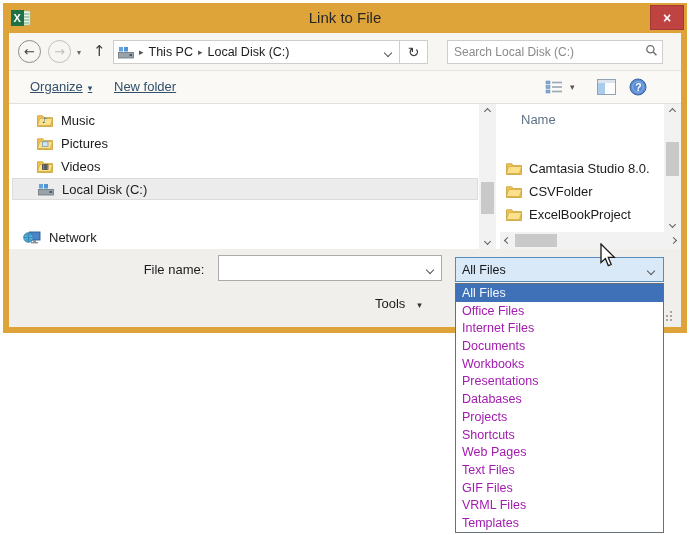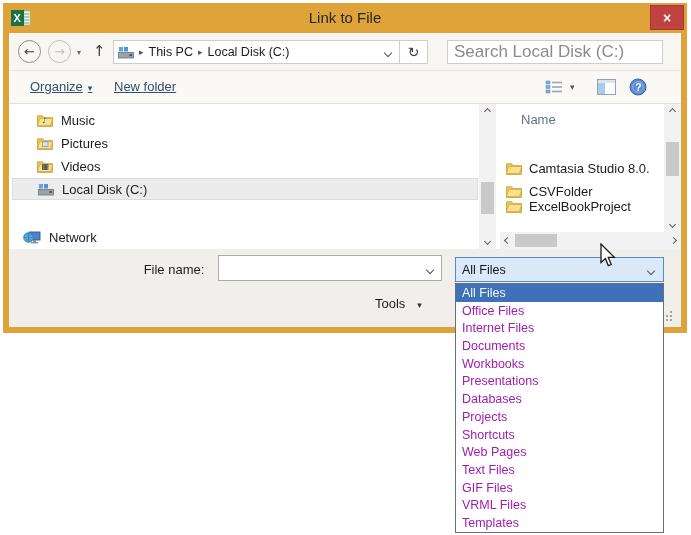--- a/index.html
+++ b/index.html
@@ -28,21 +28,21 @@
   .up-btn { position:absolute; left:84px; top:9px; font-size:15px; color:#3B3B3B; }
 
   .crumb-box { position:absolute; left:104px; top:7px; width:287px; height:24px; background:#fff;
                border:1px solid #CFCDC9; display:flex; align-items:center; padding:0 4px; font-size:12.5px; }
   .crumb-sep { font-size:9px; color:#555; margin:0 5px; font-family:"DejaVu Sans",sans-serif; }
   .refresh-box { position:absolute; left:391px; top:7px; width:28px; height:24px; background:#fff;
                  border:1px solid #CFCDC9; border-left:none; text-align:center; line-height:22px;
                  font-size:14px; color:#3B3B3B; }
   .search-box { position:absolute; left:438px; top:7px; width:216px; height:24px; background:#fff;
                 border:1px solid #CFCDC9; display:flex; align-items:center; }
-  .search-box input { flex:1; border:none; outline:none; font-size:17px; color:#4c1d95; padding:0 6px;
+  .search-box input { flex:1; border:none; outline:none; font-size:12px; color:#4c1d95; padding:0 6px;
                       font-family:"Liberation Sans",sans-serif; background:transparent; }
   .search-box input::placeholder { color:#8A8A8A; opacity:1; }
   .search-glyph { width:22px; text-align:center; }
 
   
   .chev { display:inline-block; width:6px; height:6px; border-right:1.4px solid #555; border-bottom:1.4px solid #555; }
   .chev.down { transform:rotate(45deg); }
   .chev.up { transform:rotate(-135deg); }
   .chev.left { transform:rotate(135deg); }
   .chev.right { transform:rotate(-45deg); }
@@ -280,21 +280,21 @@
           </div>
           <div class="file-row" style="top:76px">
             <span style="display:inline-flex">
               <svg width="16" height="13" viewBox="0 0 16 13">
                 <path d="M0.5,1.8 h5.3 l1.5,1.8 h8.2 v8.9 h-15 z" fill="#F0C253" stroke="#C79F37" stroke-width="0.8"></path>
                 <path d="M0.5,11.5 l2.2-7 h12.8 l-2,7 z" fill="#FBE18C" stroke="#C79F37" stroke-width="0.6"></path>
               </svg>
             </span>
             <span class="lbl">CSVFolder</span>
           </div>
-          <div class="file-row" style="top:91px">
+          <div class="file-row" style="top:99px">
             <span style="display:inline-flex">
               <svg width="16" height="13" viewBox="0 0 16 13">
                 <path d="M0.5,1.8 h5.3 l1.5,1.8 h8.2 v8.9 h-15 z" fill="#F0C253" stroke="#C79F37" stroke-width="0.8"></path>
                 <path d="M0.5,11.5 l2.2-7 h12.8 l-2,7 z" fill="#FBE18C" stroke="#C79F37" stroke-width="0.6"></path>
               </svg>
             </span>
             <span class="lbl">ExcelBookProject</span>
           </div>
 
           <div class="scrollbar-v" style="right:0; top:0; height:128px">

